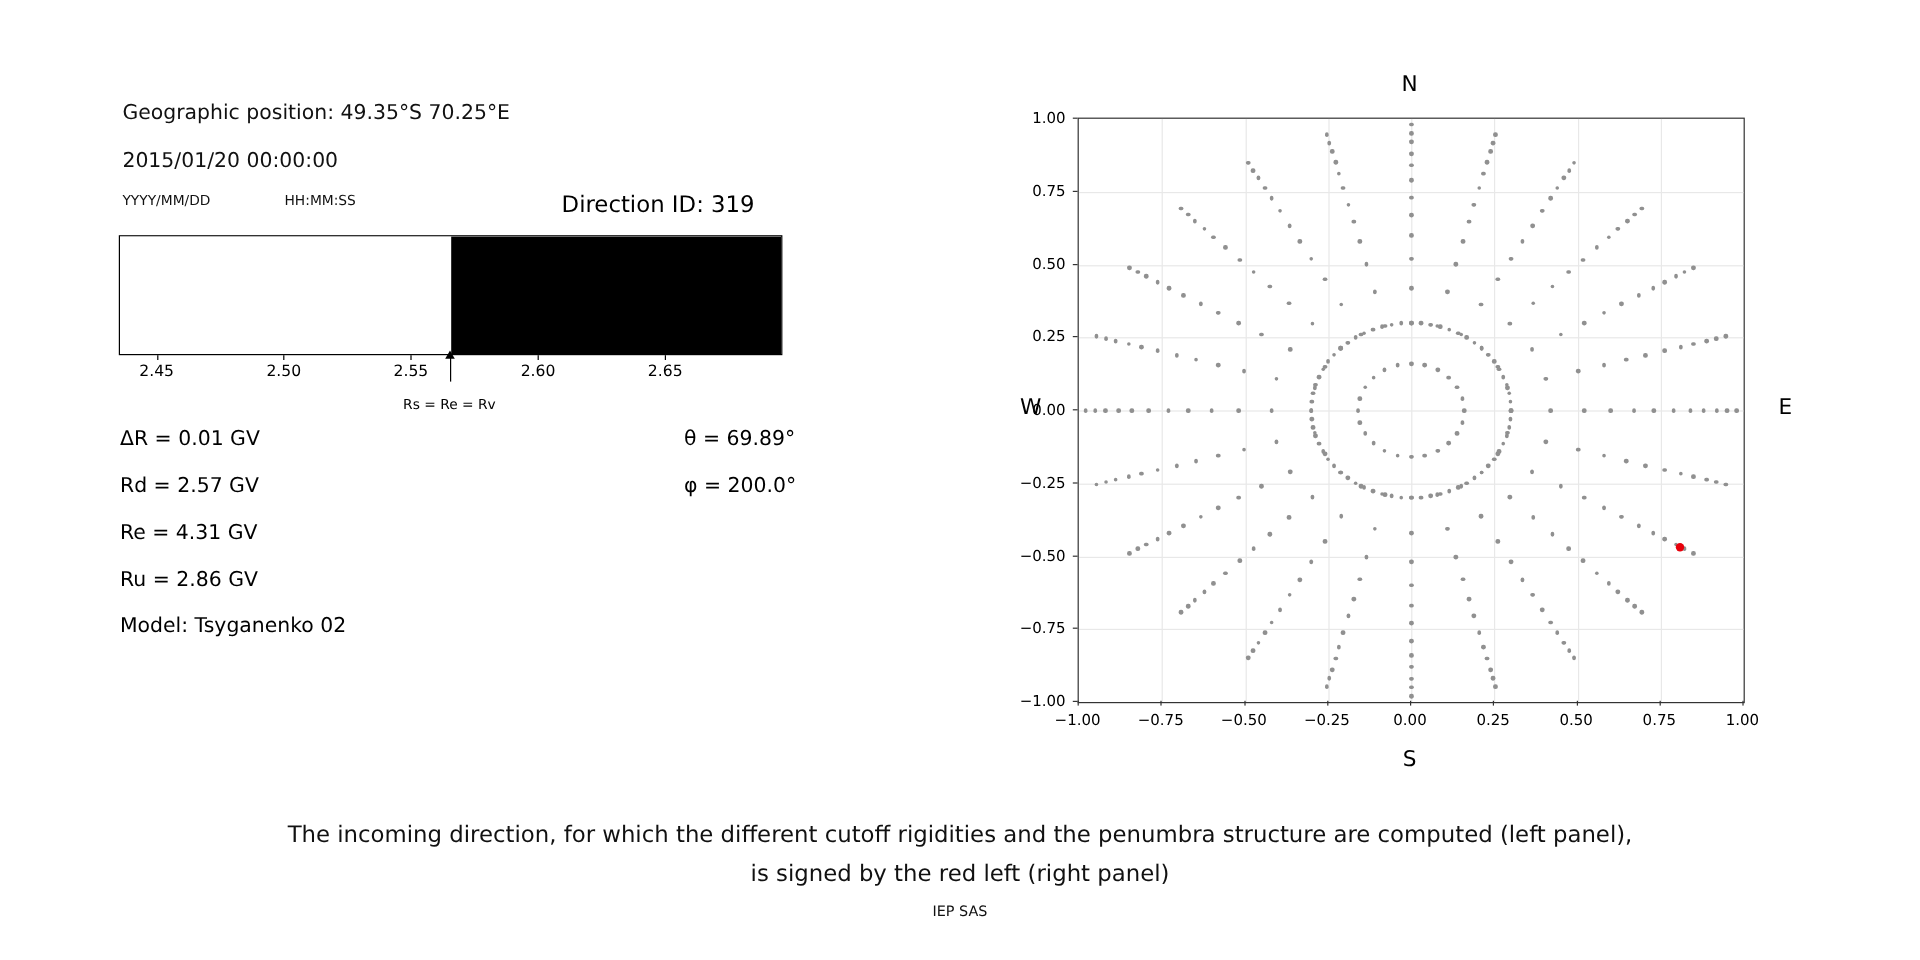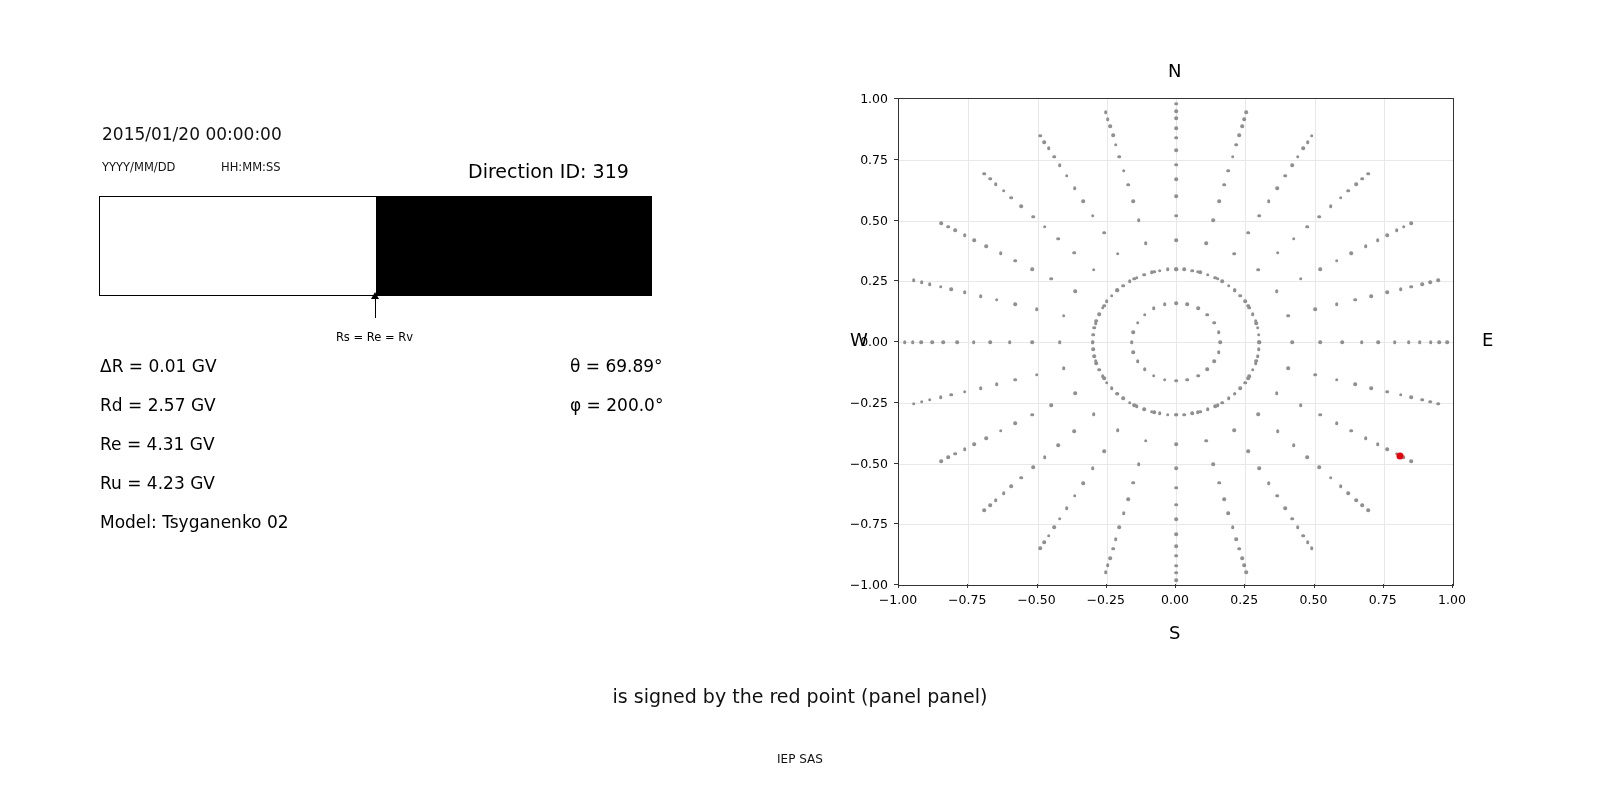--- a/index.html
+++ b/index.html
@@ -36,21 +36,21 @@
   #datetime     { left: 102px; top: 124px; }
 
   #datetime-format-labels {
     position: absolute;
     left: 102px;
     top: 160px;
     font-size: 11.5px;
     color: #111;
     white-space: nowrap;
   }
-  #datetime-format-labels .fmt-time { margin-left: 42px; }
+  #datetime-format-labels .fmt-time { margin-left: 58px; }
 
   #direction-id {
     position: absolute;
     left: 468px;
     top: 160px;
     font-size: 19px;
     white-space: nowrap;
   }
 
   
@@ -219,45 +219,58 @@
     text-align: center;
     font-size: 12px;
     color: #111;
   }
 </style>
 </head>
 <body>
 
 <div id="left-panel">
 
+  <div class="info-line" id="geo-position">Geographic position: 49.35°S 70.25°E</div>
 
   <div class="info-line" id="datetime">2015/01/20 00:00:00</div>
 
   <div id="datetime-format-labels">
     <span class="fmt-date">YYYY/MM/DD</span>
     <span class="fmt-time">HH:MM:SS</span>
   </div>
 
   <div id="direction-id">Direction ID: 319</div>
 
   <div id="penumbra-plot">
       <div style="position: absolute; top: 0px; bottom: 0px; left: 0px; width: 275.5px; background: rgb(255, 255, 255);"></div>
       <div style="position: absolute; top: 0px; bottom: 0px; left: 275.5px; width: 275.5px; background: rgb(0, 0, 0);"></div>
     </div>
 
+  <div id="penumbra-axis">
+      <div class="tick" style="left: 31.5169px;"></div>
+      <div class="tick-label" style="left: 31.5169px;">2.45</div>
+      <div class="tick" style="left: 137.478px;"></div>
+      <div class="tick-label" style="left: 137.478px;">2.50</div>
+      <div class="tick" style="left: 243.44px;"></div>
+      <div class="tick-label" style="left: 243.44px;">2.55</div>
+      <div class="tick" style="left: 349.402px;"></div>
+      <div class="tick-label" style="left: 349.402px;">2.60</div>
+      <div class="tick" style="left: 455.363px;"></div>
+      <div class="tick-label" style="left: 455.363px;">2.65</div>
+    </div>
   <div id="rs-arrow">
       <div class="arrow-line" style="left: 374.5px;"></div>
       <div class="arrow-head" style="left: 370.5px;"></div>
     </div>
   <div id="rs-label" style="left: 374.5px;">Rs = Re = Rv</div>
 
   <div class="value-line col-left" style="top:356px;">ΔR = 0.01 GV</div>
   <div class="value-line col-left" style="top:395px;">Rd = 2.57 GV</div>
   <div class="value-line col-left" style="top:434px;">Re = 4.31 GV</div>
-  <div class="value-line col-left" style="top:473px;">Ru = 4.23 GV</div>
+  <div class="value-line col-left" style="top:473px;">Ru = 2.86 GV</div>
   <div class="value-line col-left" style="top:512px;">Model: Tsyganenko 02</div>
   <div class="value-line col-right" style="top:356px;">θ = 69.89°</div>
   <div class="value-line col-right" style="top:395px;">φ = 200.0°</div>
 </div>
 
 <div id="right-panel">
   <div id="plot-box">
       <div class="grid-line grid-v" style="left: 69.25px;"></div>
       <div class="grid-line grid-v" style="left: 138.5px;"></div>
       <div class="grid-line grid-v" style="left: 207.75px;"></div>
@@ -686,15 +699,16 @@
     <div class="tick-text-y" style="top: 118.75px; left: 16px; width: 52px;">0.75</div>
     <div class="axis-tick tick-y" style="top: 58px; left: 74px;"></div>
     <div class="tick-text-y" style="top: 58px; left: 16px; width: 52px;">1.00</div>
     <div class="compass" style="left: 348px; top: 20px;">N</div>
     <div class="compass" style="left: 349px; top: 582px;">S</div>
     <div class="compass" style="left: 30px; top: 289px;">W</div>
     <div class="compass" style="left: 662px; top: 289px;">E</div>
   </div>
 
 <div id="caption">
-  <div>is signed by the red point (panel panel)</div>
+  <div>The incoming direction, for which the different cutoff rigidities and the penumbra structure are computed (left panel),</div>
+  <div>is signed by the red left (right panel)</div>
 </div>
 <div id="footer-credit">IEP SAS</div>
 
 </body></html>

